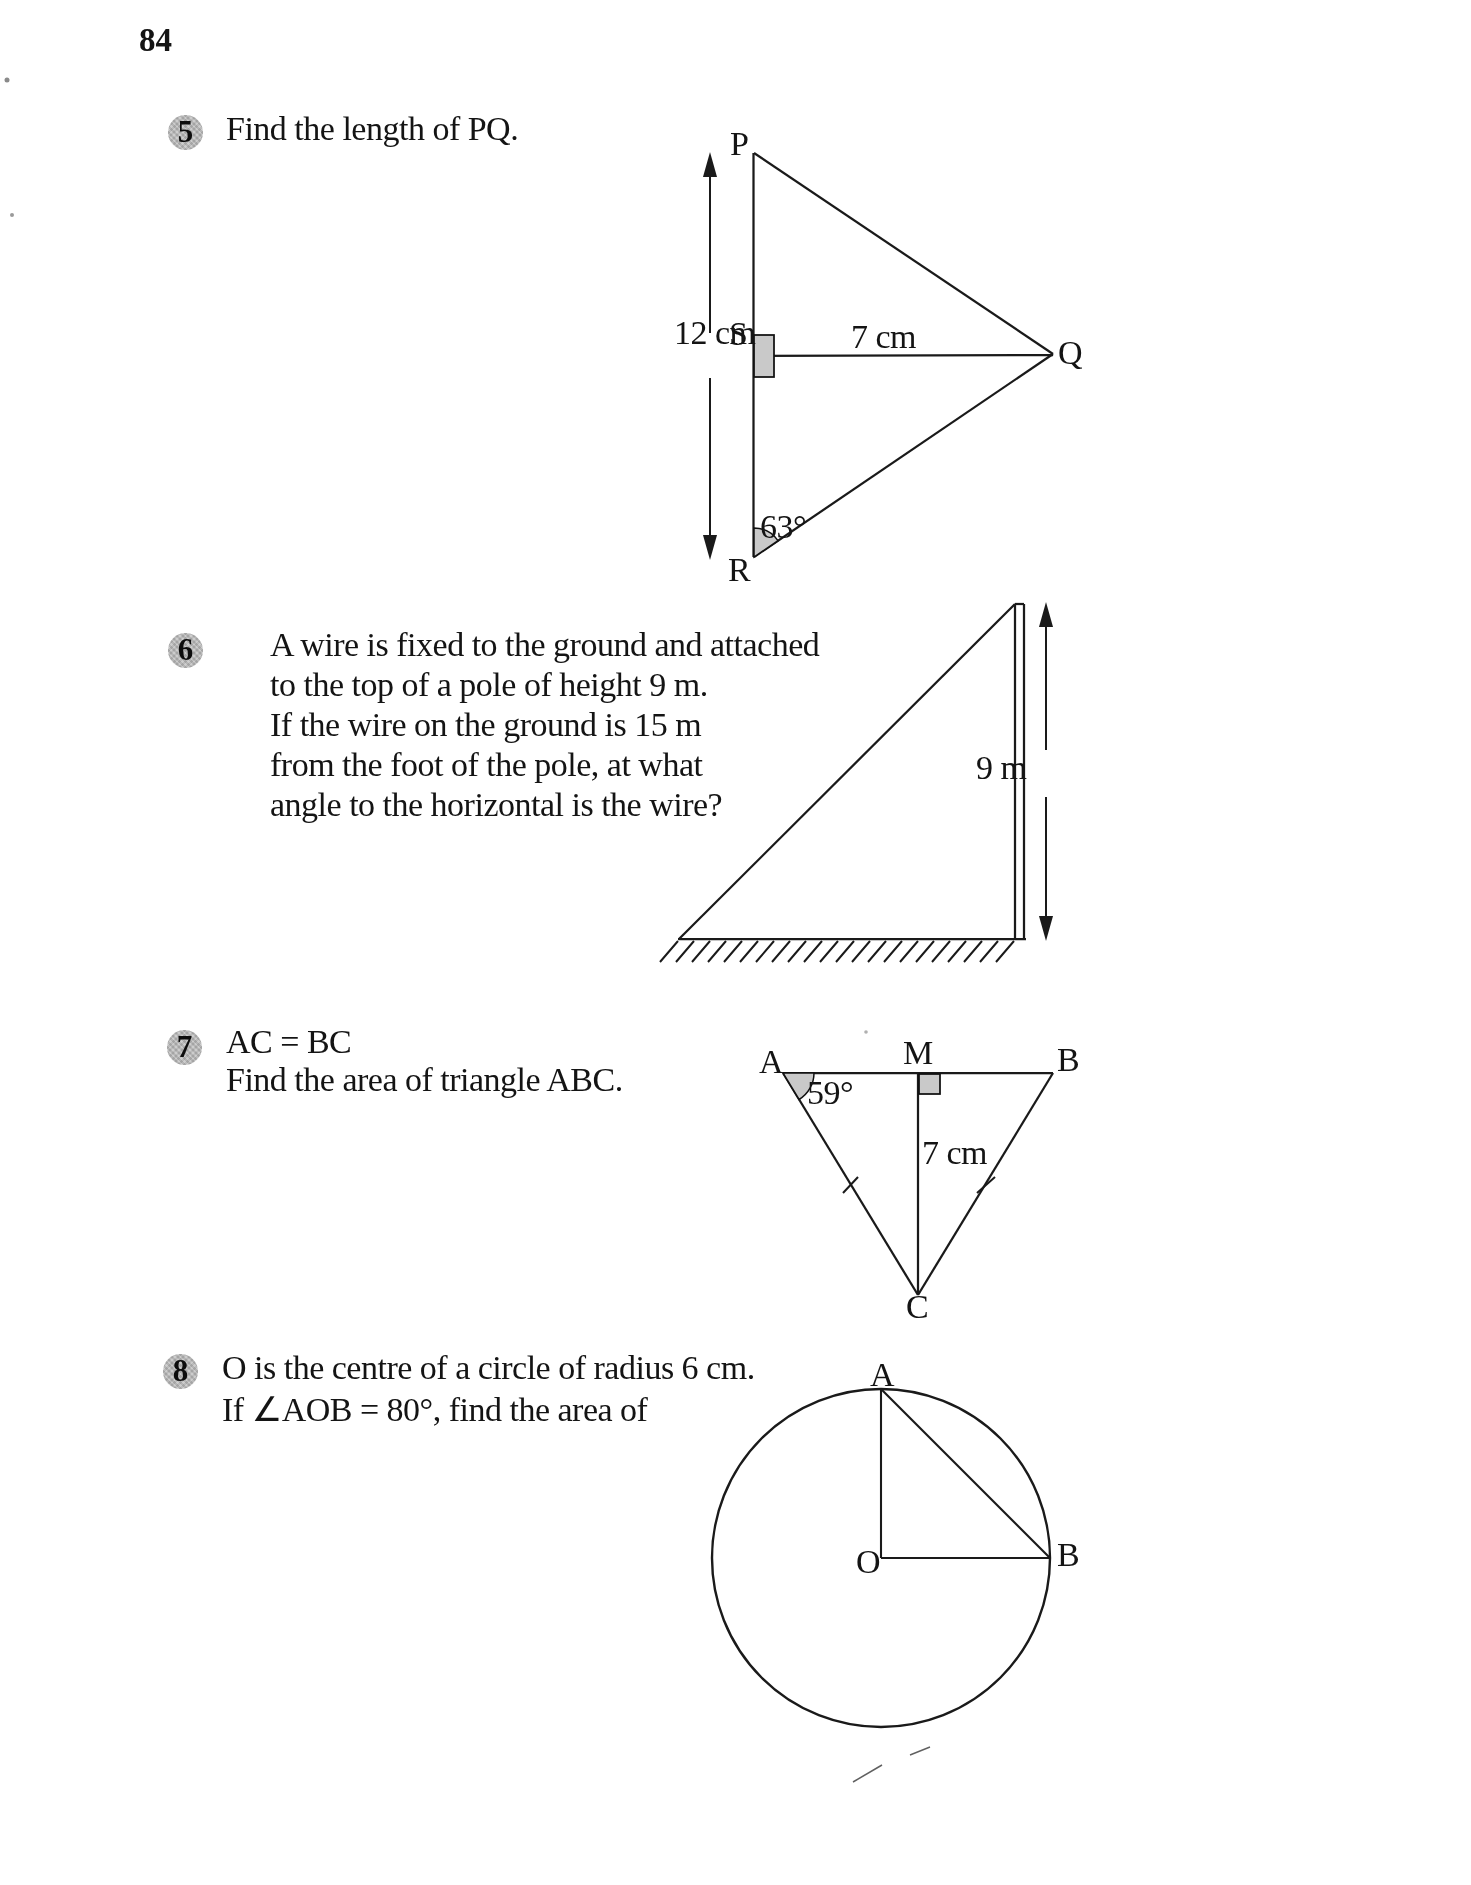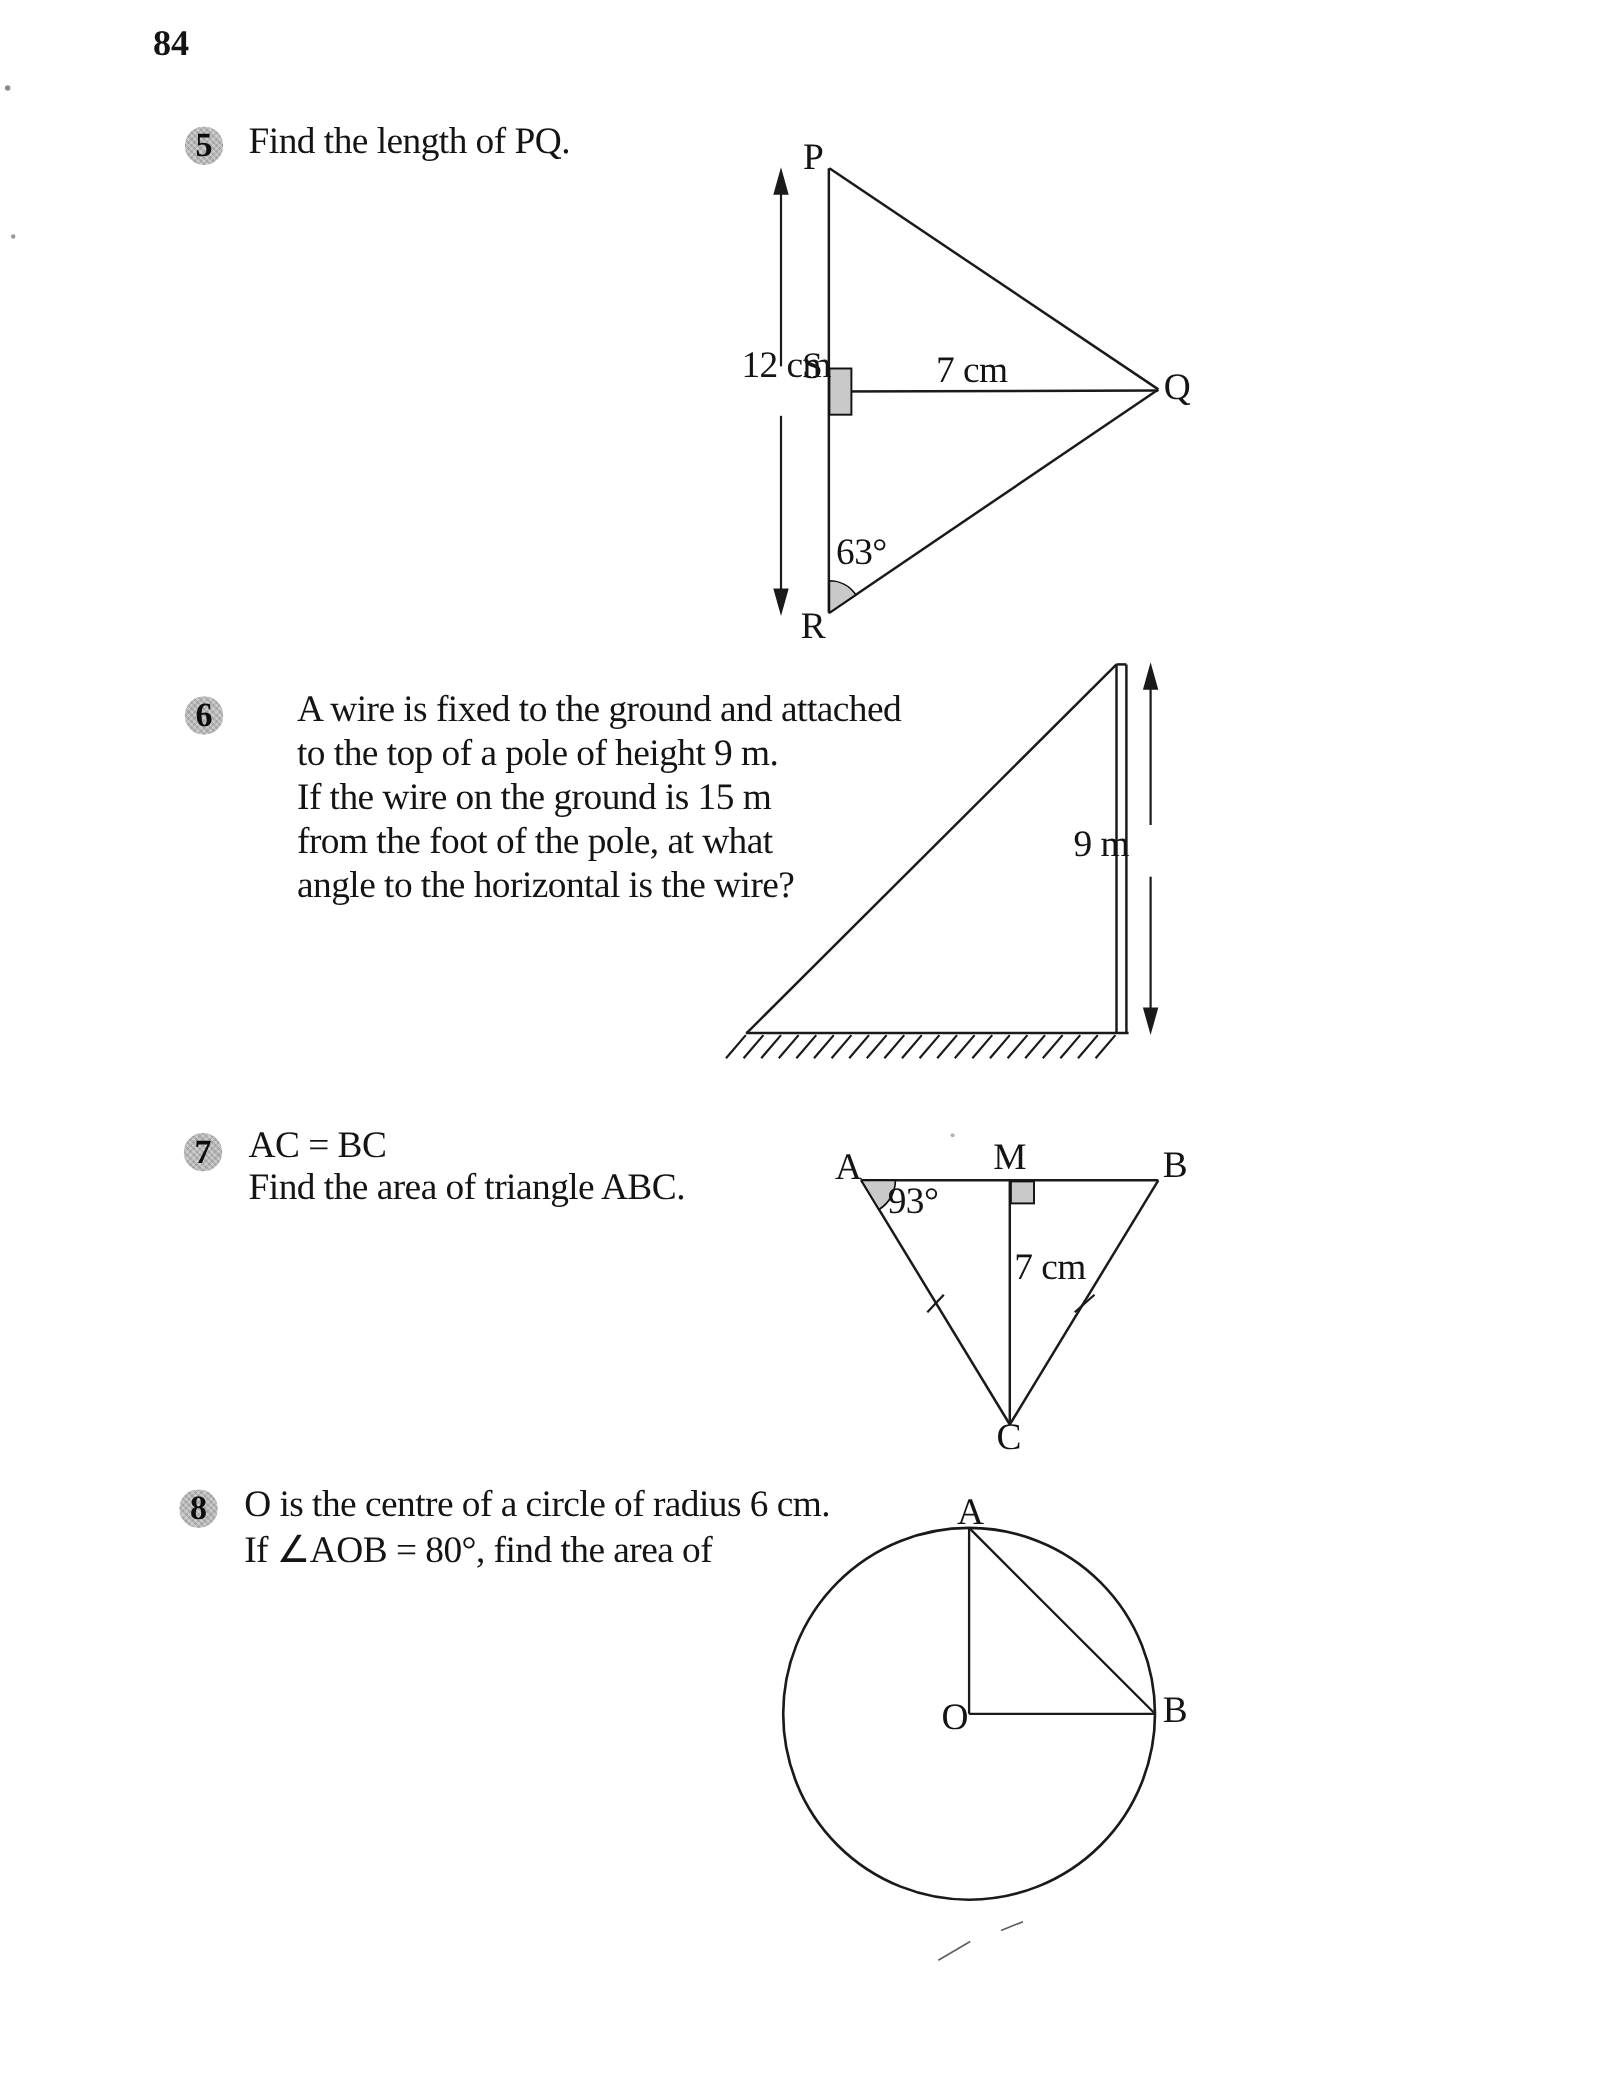--- a/index.html
+++ b/index.html
@@ -111,21 +111,21 @@
   <div class="abs badge" style="left:168px;top:115px;">
     <span>5</span>
   </div>
   <div class="abs ptext" style="left:226px;top:112px;">Find the length of PQ.</div>
 
   <div class="abs lbl" style="left:730px;top:127px;">P</div>
   <div class="abs lbl" style="left:729px;top:317px;">S</div>
   <div class="abs lbl" style="left:674px;top:316px;">12 cm</div>
   <div class="abs lbl" style="left:851px;top:320px;">7 cm</div>
   <div class="abs lbl" style="left:1058px;top:336px;">Q</div>
-  <div class="abs lbl" style="left:760px;top:486px;">63°</div>
+  <div class="abs lbl" style="left:760px;top:510px;">63°</div>
   <div class="abs lbl" style="left:728px;top:553px;">R</div>
 
   <div class="abs badge" style="left:168px;top:633px;">
     <span>6</span>
   </div>
   <div class="abs pblock lh40" style="left:224px;top:625px;">
     <div>A wire is fixed to the ground and attached</div>
     <div>to the top of a pole of height 9 m.</div>
     <div>If the wire on the ground is 15 m</div>
     <div>from the foot of the pole, at what</div>
@@ -138,21 +138,21 @@
     <span>7</span>
   </div>
   <div class="abs pblock lh38" style="left:226px;top:1023px;">
     <div>AC = BC</div>
     <div>Find the area of triangle ABC.</div>
   </div>
 
   <div class="abs lbl" style="left:759px;top:1045px;">A</div>
   <div class="abs lbl" style="left:903px;top:1036px;">M</div>
   <div class="abs lbl" style="left:1057px;top:1043px;">B</div>
-  <div class="abs lbl" style="left:807px;top:1076px;">93°</div>
+  <div class="abs lbl" style="left:807px;top:1076px;">59°</div>
   <div class="abs lbl" style="left:922px;top:1136px;">7 cm</div>
   <div class="abs lbl" style="left:906px;top:1290px;">C</div>
 
   <div class="abs badge" style="left:163px;top:1354px;">
     <span>8</span>
   </div>
   <div class="abs pblock lh42" style="left:222px;top:1347px;font-family:Liberation Serif, serif;">
     <div>O is the centre of a circle of radius 6 cm.</div>
     <div>If ∠AOB = 80°, find the area of</div>
   </div>

